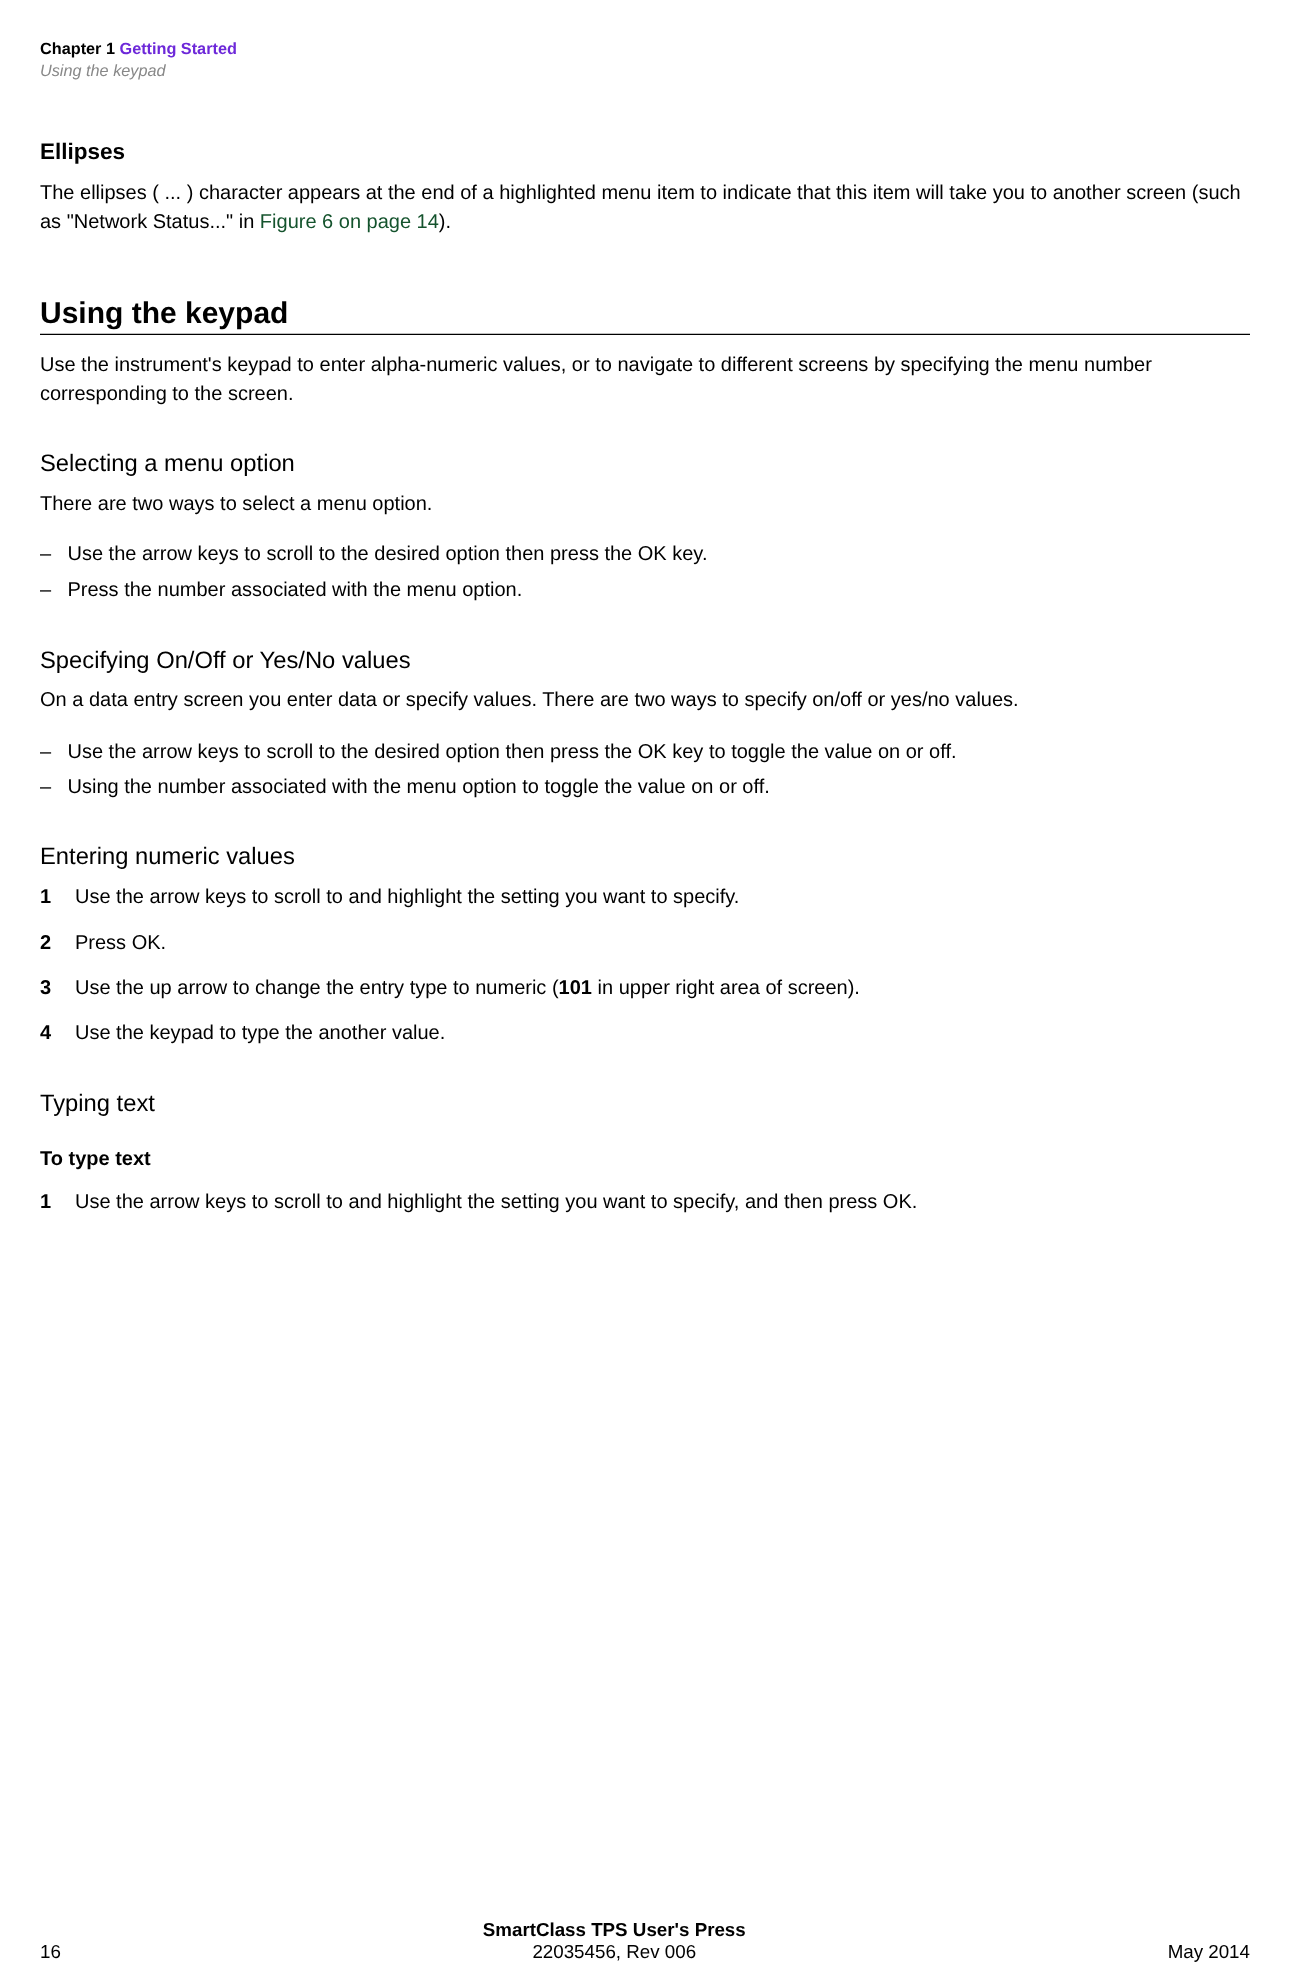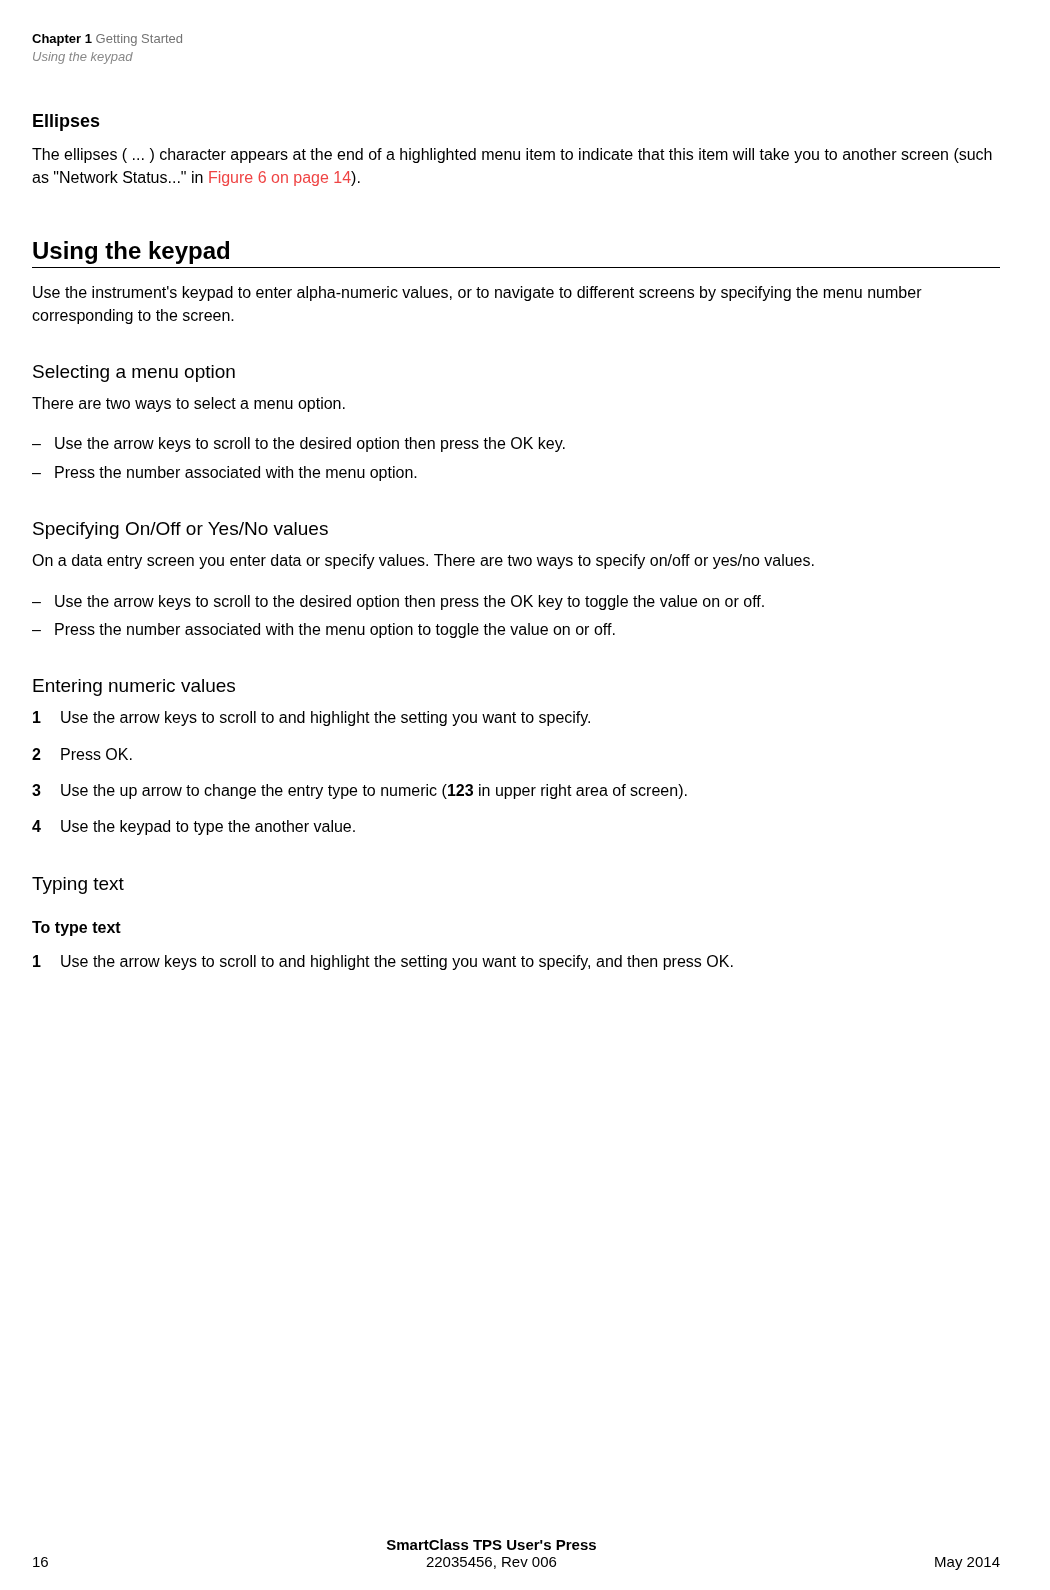--- a/index.html
+++ b/index.html
@@ -7,27 +7,27 @@
       font-family: Arial, Helvetica, sans-serif;
       width: 1050px;
       height: 1590px;
       background: white;
       color: #000;
       position: relative;
       padding: 30px 50px 30px 32px;
     }
     .header-left { font-size: 13px; line-height: 1.4; }
     .header-left .chapter-bold { font-weight: bold; }
-    .header-left .chapter-light { color: #737373; font-weight: normal; }
+    .header-left .chapter-light { color: #6d28d9; font-weight: bold; }
     .header-left .subtitle { color: #888; font-style: italic; }
     .content { margin-top: 45px; }
     .body-indent { }
     .h4-bold { font-weight: bold; font-size: 18px; margin-bottom: 12px; }
     .para { font-size: 16px; line-height: 1.4; margin-bottom: 6px; }
-    .link-blue { color: #ef4444; }
+    .link-blue { color: #14532d; }
     .h2-section {
       font-weight: bold;
       font-size: 24px;
       border-bottom: 1px solid #000;
       padding-bottom: 2px;
       margin-bottom: 14px;
       margin-top: 48px;
     }
     .h3-sub { font-weight: normal; font-size: 19px; margin-top: 34px; margin-bottom: 10px; }
     .h5-sub { font-weight: bold; font-size: 16px; margin-top: 24px; margin-bottom: 14px; }
@@ -93,38 +93,38 @@
 
     <div class="h3-sub">Specifying On/Off or Yes/No values</div>
     <p class="para">On a data entry screen you enter data or specify values. There are two ways to specify on/off or yes/no values.</p>
     <div class="dash-list">
       <div class="dash-item">
         <span class="dash">–</span>
         <span class="text">Use the arrow keys to scroll to the desired option then press the OK key to toggle the value on or off.</span>
       </div>
       <div class="dash-item">
         <span class="dash">–</span>
-        <span class="text">Press the number associated with the menu option to toggle the value on or off.</span>
+        <span class="text">Using the number associated with the menu option to toggle the value on or off.</span>
       </div>
     </div>
 
     <div class="h3-sub">Entering numeric values</div>
     <div class="num-list">
       <div class="num-item">
         <span class="num">1</span>
         <span class="text">Use the arrow keys to scroll to and highlight the setting you want to specify.</span>
       </div>
       <div class="num-item">
         <span class="num">2</span>
         <span class="text">Press OK.</span>
       </div>
       <div class="num-item">
         <span class="num">3</span>
         <span class="text">
-          <span>Use the up arrow to change the entry type to numeric (</span><span class="bold-inline">123</span><span> in upper right area of screen).</span>
+          <span>Use the up arrow to change the entry type to numeric (</span><span class="bold-inline">101</span><span> in upper right area of screen).</span>
         </span>
       </div>
       <div class="num-item">
         <span class="num">4</span>
         <span class="text">Use the keypad to type the another value.</span>
       </div>
     </div>
 
     <div class="h3-sub">Typing text</div>
     <div class="h5-sub">To type text</div>

